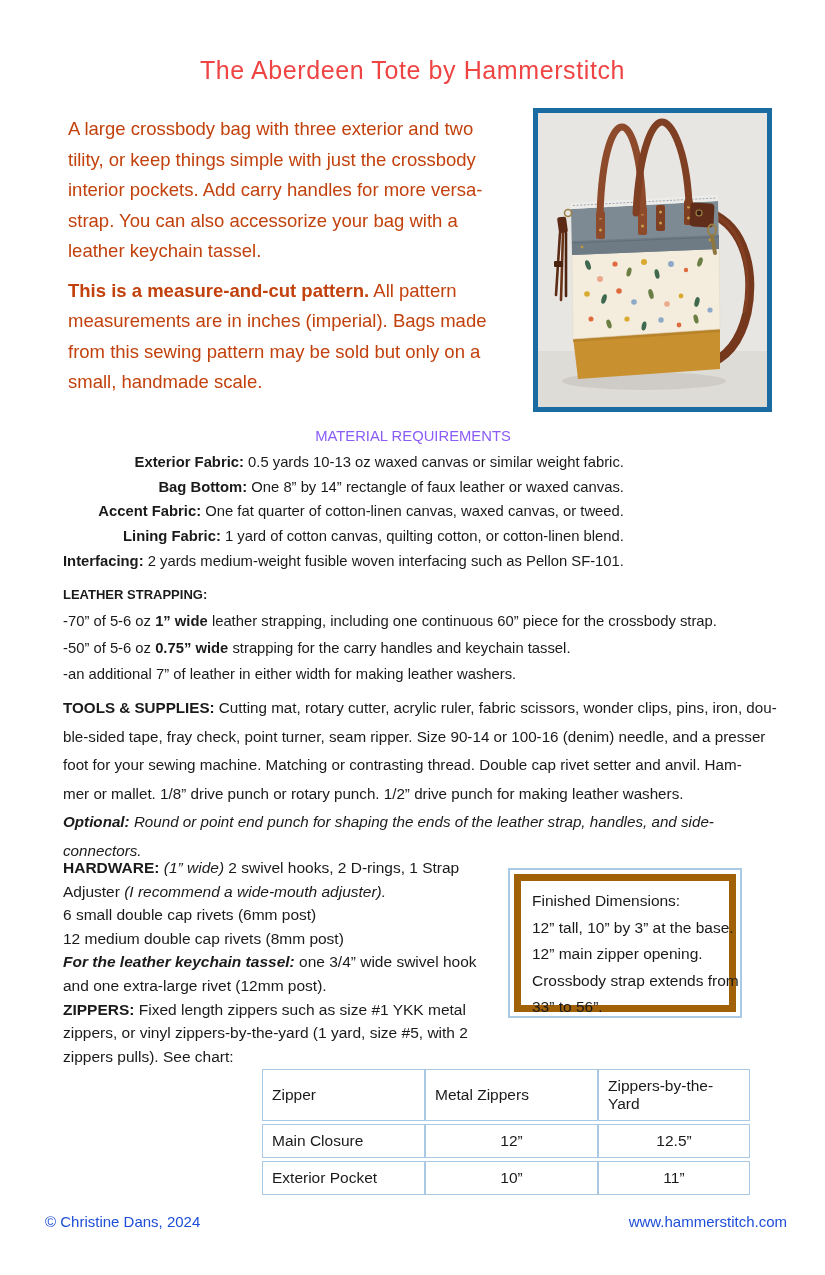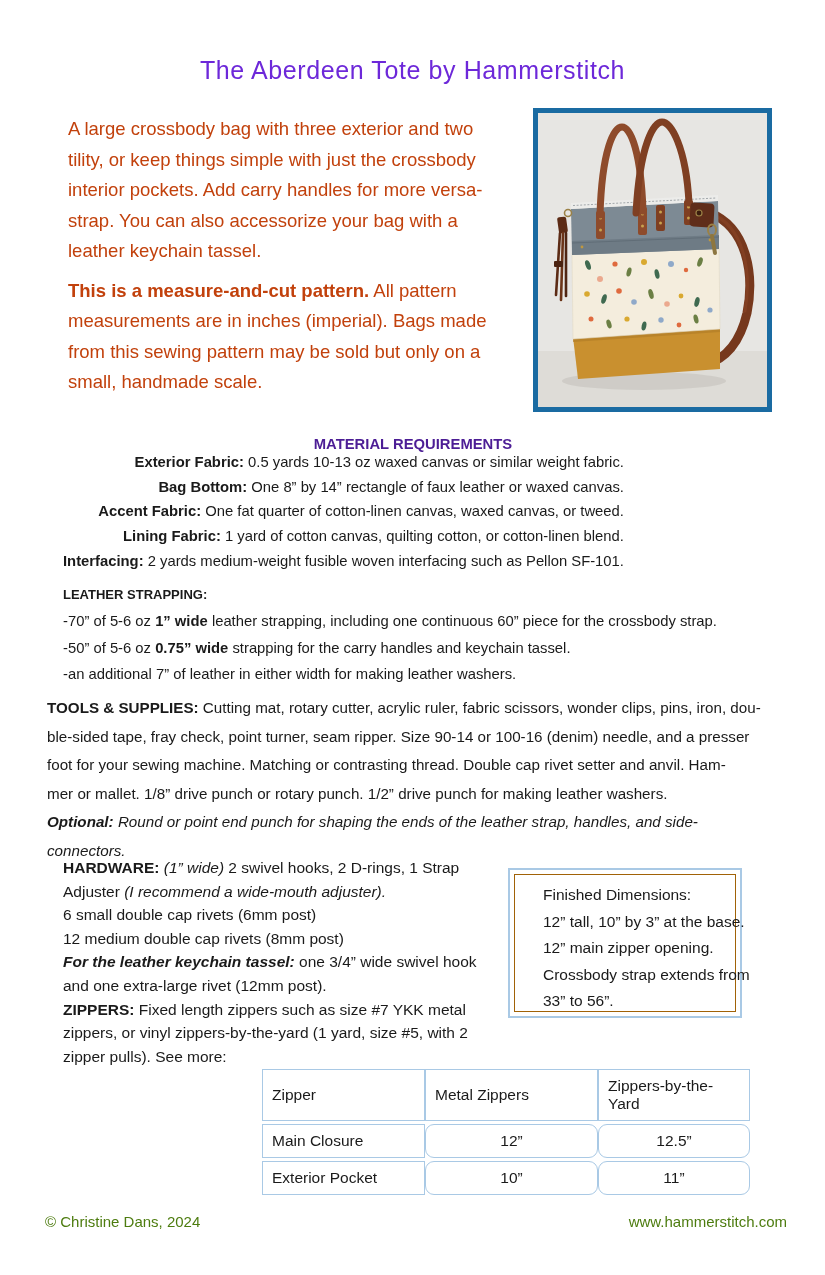--- a/index.html
+++ b/index.html
@@ -7,74 +7,74 @@
   .page {
     position:relative; width:825px; height:1275px; background:#ffffff;
     font-family:"Liberation Sans", sans-serif; color:#1a1a1a; overflow:hidden;
   }
   .line { white-space:nowrap; }
   .b { font-weight:bold; }
   .i { font-style:italic; }
 
   .title {
     position:absolute; top:56px; left:0; right:0; text-align:center;
-    font-size:25px; color:#6d28d9; letter-spacing:0.6px; font-weight:normal;
+    font-size:25px; color:#ef4444; letter-spacing:0.6px; font-weight:normal;
   }
 
   .intro { position:absolute; left:68px; top:114px; width:470px; font-size:18.5px; color:#c2410c; }
   .intro .line { line-height:30.5px; }
   .intro .p2 { margin-top:9px; }
 
   .photo {
     position:absolute; left:533px; top:108px; width:239px; height:304px;
     border:5px solid #1a6ba2; background:#e7e6e3;
   }
   .photo svg { display:block; width:229px; height:294px; }
 
   .mat-heading {
     position:absolute; top:428px; left:63px; width:700px; text-align:center;
-    font-weight:bold; font-size:14.8px; color:#4c1d95;margin-top:8px;
+    font-weight:normal; font-size:14.8px; color:#8b5cf6;
   }
   .materials { position:absolute; left:63px; top:450px; font-size:14.8px;text-align:right; }
   .materials .line { line-height:24.7px; }
 
   .leather { position:absolute; left:63px; top:581px; font-size:14.8px; }
   .leather .heading { font-weight:bold; font-size:13px; line-height:27px; }
   .leather .line { line-height:26.6px; }
 
-  .tools { position:absolute; left:47px; top:694px; font-size:15.2px; }
+  .tools { position:absolute; left:63px; top:694px; font-size:15.2px; }
   .tools .line { line-height:28.6px; }
 
   .hardware { position:absolute; left:63px; top:856px; font-size:15.5px; }
   .hardware .line { line-height:23.6px; }
 
   .dims-box {
     position:absolute; left:508px; top:868px; width:234px; height:150px;
     border:2px solid #a9c9e5; padding:4px; background:#fff;
   }
-  .dims-inner { border:1px solid #a16207; width:100%; height:100%; padding:7px 28px; }
+  .dims-inner { border:7px solid #a16207; width:100%; height:100%; padding:7px 11px; }
   .dims-inner .line { line-height:26.6px; font-size:15.5px; }
 
   .zipper-table {
     position:absolute; left:262px; top:1066px;
     border-collapse:separate; border-spacing:0 3px; font-size:15.5px;
   }
   .zipper-table th, .zipper-table td {
     border:1px solid #a9c9e5; font-weight:normal; padding:7px 9px; background:#fff;
   }
   .zipper-table th { text-align:left; }
   .zipper-table th:nth-child(1), .zipper-table td:nth-child(1) { width:163px; }
   .zipper-table th:nth-child(2), .zipper-table td:nth-child(2) { width:173px; }
   .zipper-table th:nth-child(3), .zipper-table td:nth-child(3) { width:152px; }
   .zipper-table td { text-align:left; }
-  .zipper-table td:nth-child(2), .zipper-table td:nth-child(3) { text-align:center;border-radius:9px; }
+  .zipper-table td:nth-child(2), .zipper-table td:nth-child(3) { text-align:center; }
 
   .footer {
     position:absolute; top:1213px; left:45px; right:38px;
-    display:flex; justify-content:space-between; font-size:15px; color:#4d7c0f;
+    display:flex; justify-content:space-between; font-size:15px; color:#1d4ed8;
   }
 </style>
 </head>
 <body>
 
 <div class="page">
 
   <h1 class="title">The Aberdeen Tote by Hammerstitch</h1>
 
   <div class="intro">
@@ -211,23 +211,23 @@
       <div class="line"><span class="i">connectors.</span></div>
     </div>
 
   <div class="hardware">
       <div class="line"><span class="b">HARDWARE:</span><span> </span><span class="i">(1” wide)</span><span> 2 swivel hooks, 2 D-rings, 1 Strap</span></div>
       <div class="line"><span>Adjuster </span><span class="i">(I recommend a wide-mouth adjuster).</span></div>
       <div class="line"><span>6 small double cap rivets (6mm post)</span></div>
       <div class="line"><span>12 medium double cap rivets (8mm post)</span></div>
       <div class="line"><span class="b i">For the leather keychain tassel:</span><span> one 3/4”  wide swivel hook</span></div>
       <div class="line"><span>and one extra-large rivet (12mm post).</span></div>
-      <div class="line"><span class="b">ZIPPERS:</span><span> Fixed length zippers such as size #7 YKK metal</span></div>
+      <div class="line"><span class="b">ZIPPERS:</span><span> Fixed length zippers such as size #1 YKK metal</span></div>
       <div class="line"><span>zippers, or vinyl zippers-by-the-yard (1 yard, size #5, with 2</span></div>
-      <div class="line"><span>zipper pulls).  See more:</span></div>
+      <div class="line"><span>zippers pulls).  See chart:</span></div>
     </div>
 
   <div class="dims-box">
     <div class="dims-inner">
         <div class="line"><span>Finished Dimensions:</span></div>
         <div class="line"><span>12” tall, 10” by 3” at the base.</span></div>
         <div class="line"><span>12” main zipper opening.</span></div>
         <div class="line"><span>Crossbody strap extends from</span></div>
         <div class="line"><span>33” to 56”.</span></div>
       </div>

